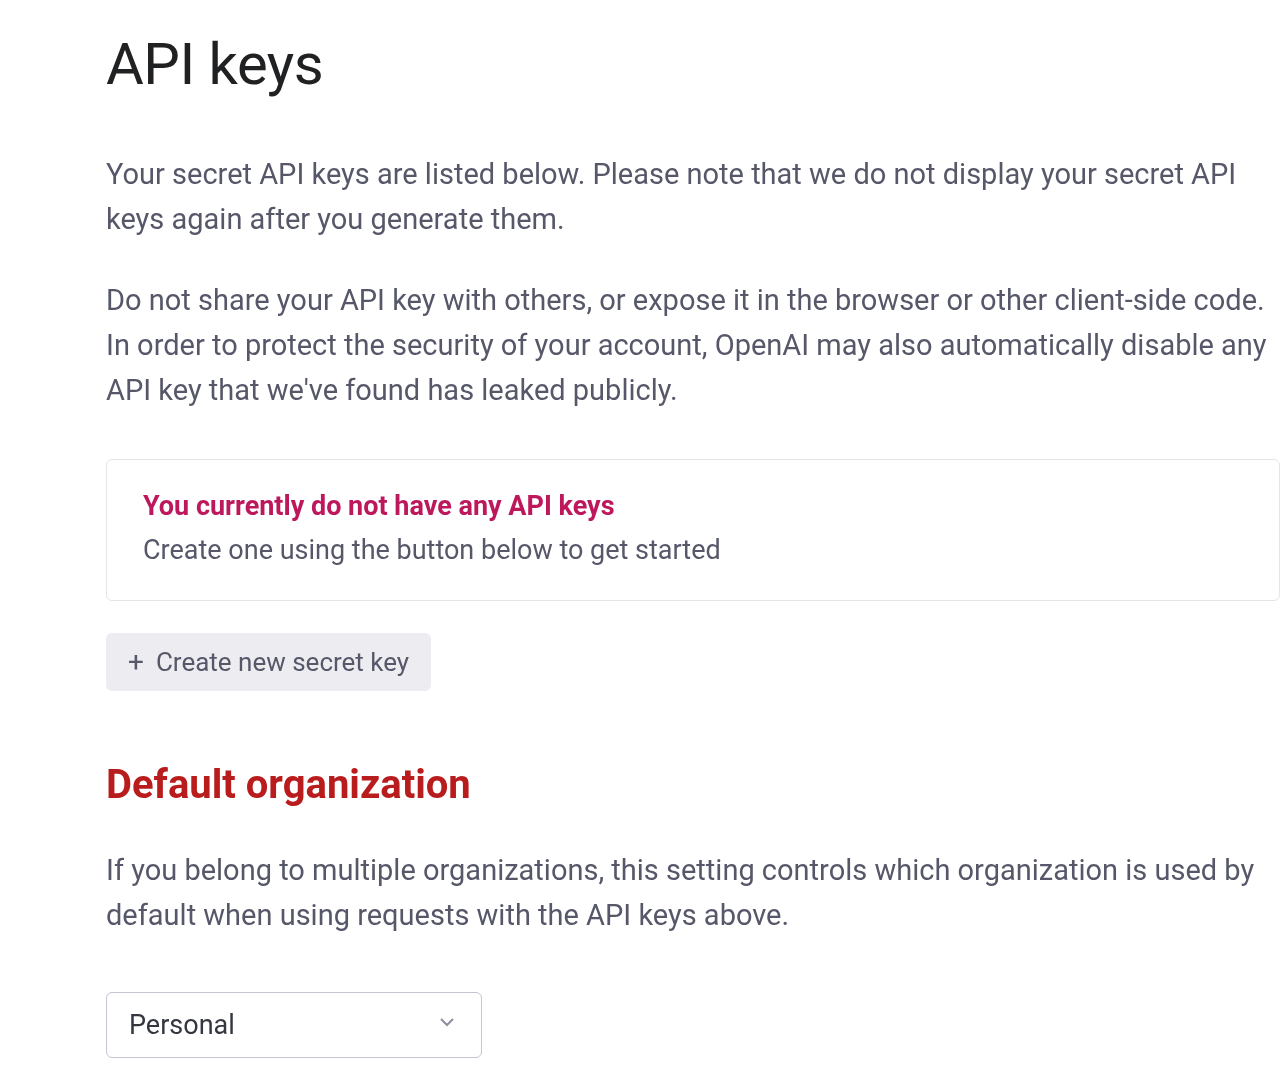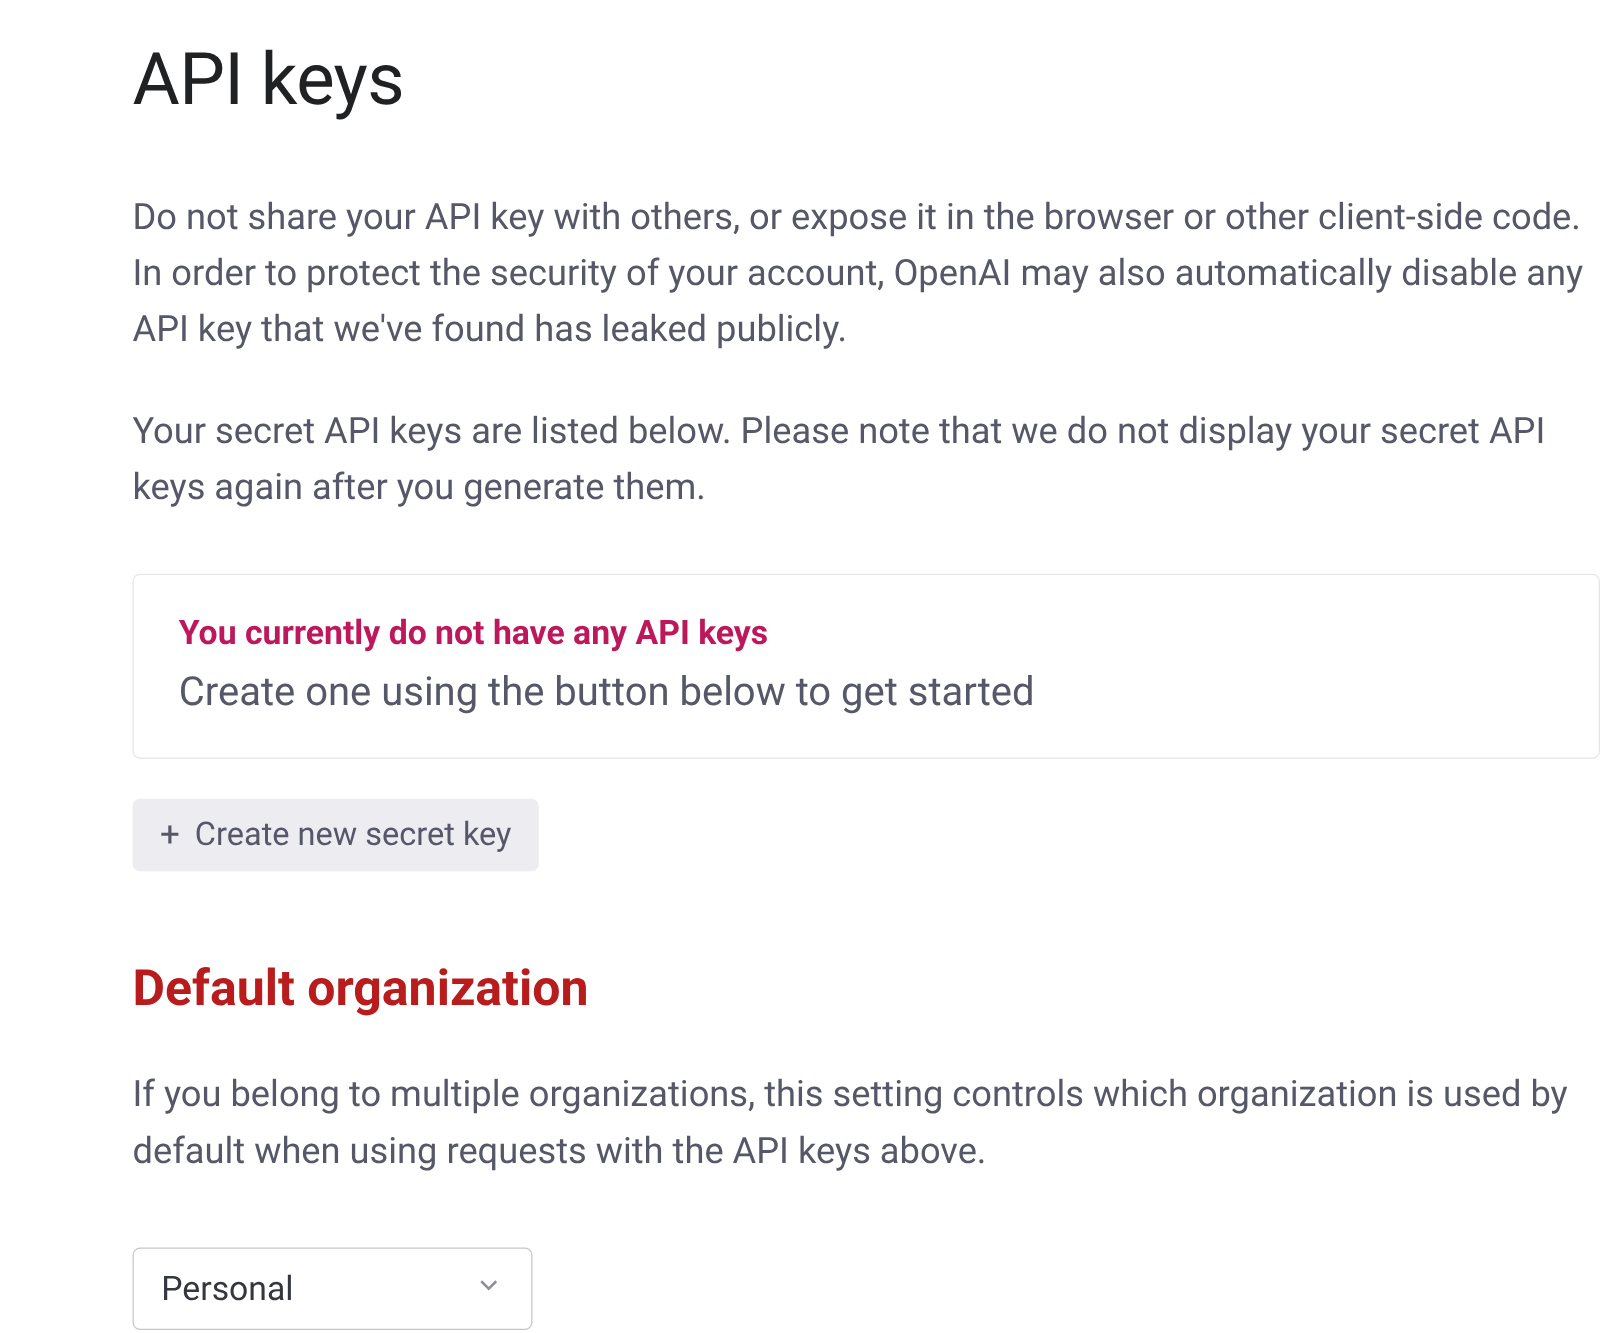--- a/index.html
+++ b/index.html
@@ -39,21 +39,21 @@
       margin-top: 46px;
       margin-bottom: 32px;
     }
     .empty-state-title {
       font-size: 27px;
       font-weight: 700;
       color: #be185d;
       margin-bottom: 12px;
     }
     .empty-state-sub {
-      font-size: 32px;
+      font-size: 27px;
       color: #565869;
       font-weight: 400;
     }
     .create-key-button {
       display: inline-flex;
       align-items: center;
       gap: 12px;
       background: #ececf1;
       border: none;
       border-radius: 6px;
@@ -72,21 +72,21 @@
     }
     h2.section-title {
       font-size: 40px;
       font-weight: 700;
       color: #b91c1c;
       margin-bottom: 40px;
     }
     .select-wrapper {
       position: relative;
       display: inline-block;
-      width: 320px;
+      width: 376px;
       margin-top: 18px;
     }
     .select-box {
       width: 100%;
       border: 1px solid #c5c5d2;
       border-radius: 6px;
       padding: 16px 22px;
       font-size: 27px;
       color: #353740;
       background: #ffffff;
@@ -102,23 +102,23 @@
       stroke-width: 2;
       fill: none;
     }
   </style>
 </head>
 <body>
 
 <div class="container">
   <h1 class="page-title">API keys</h1>
 
+  <p class="body-text">Your secret API keys are listed below. Please note that we do not display your secret API keys again after you generate them.</p>
+
   <p class="body-text">Do not share your API key with others, or expose it in the browser or other client-side code. In order to protect the security of your account, OpenAI may also automatically disable any API key that we've found has leaked publicly.</p>
-
-  <p class="body-text">Your secret API keys are listed below. Please note that we do not display your secret API keys again after you generate them.</p>
 
   <div class="empty-state-box">
     <div class="empty-state-title">You currently do not have any API keys</div>
     <div class="empty-state-sub">Create one using the button below to get started</div>
   </div>
 
   <button class="create-key-button">
     <span class="plus-icon">+</span>
     <span>Create new secret key</span>
   </button>

